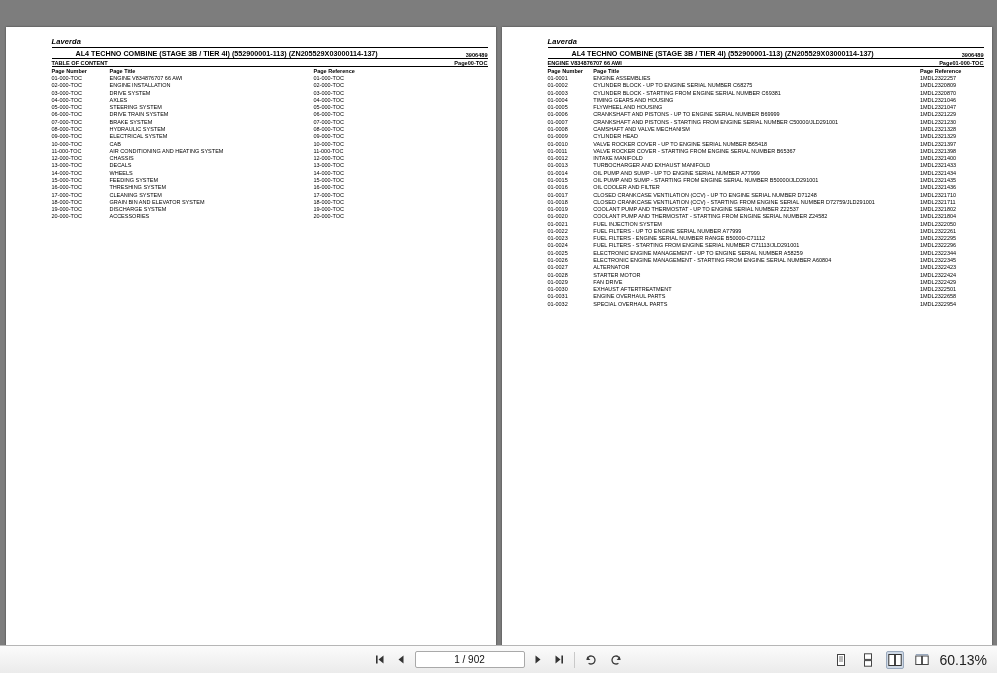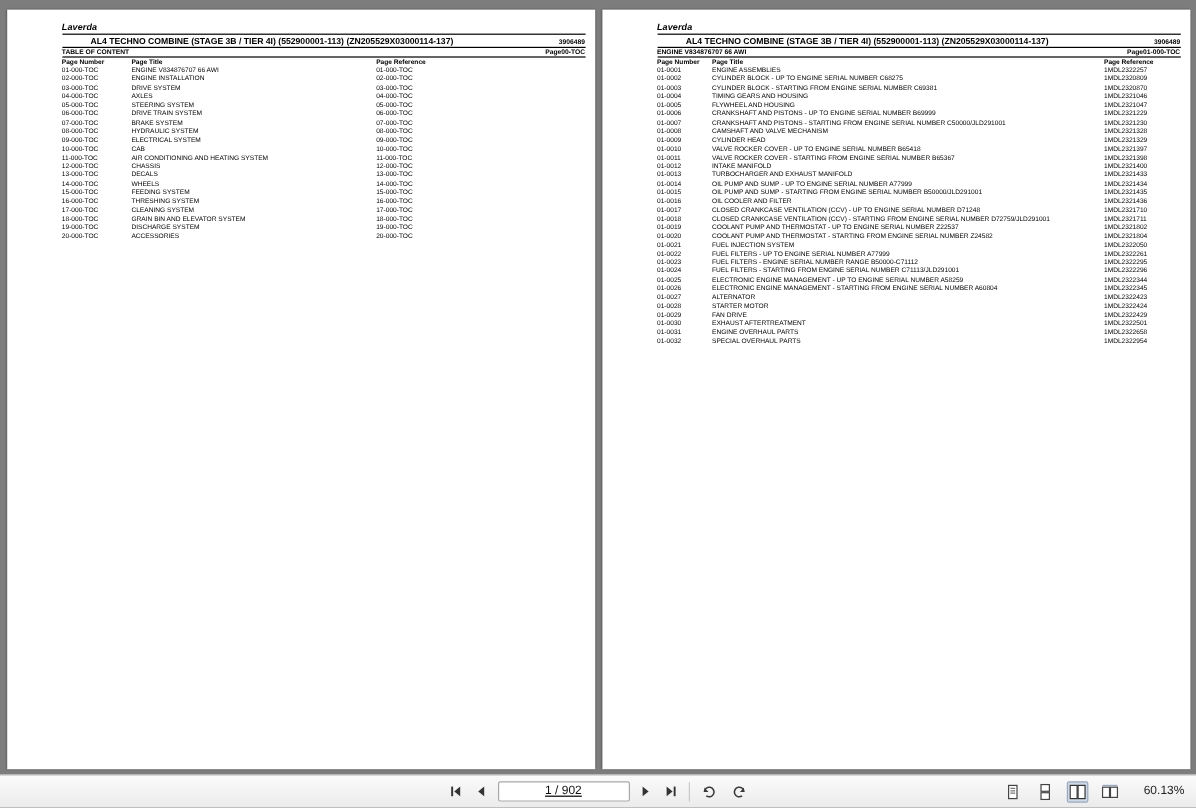--- a/index.html
+++ b/index.html
@@ -30,20 +30,21 @@
     justify-content: center;
     gap: 6px;
   }
   .page {
     width: 490px;
     height: 633px;
     background: #ffffff;
     box-shadow: 0 0 2px rgba(0,0,0,0.45);
     position: relative;
     overflow: hidden;
+    margin-top: 19px;
   }
   .page-inner {
     position: absolute;
     left: 8px;
     top: 10px;
     right: 8px;
   }
   .brand {
     font-size: 7.5px;
     font-weight: bold;
@@ -140,21 +141,20 @@
     align-items: center;
     box-sizing: border-box;
   }
   .tb-center {
     position: absolute;
     left: 50%;
     transform: translateX(-50%);
     display: flex;
     align-items: center;
     gap: 7px;
-    text-decoration: underline;
   }
   .tb-right {
     position: absolute;
     right: 10px;
     display: flex;
     align-items: center;
     gap: 9px;
   }
   .nav-btn {
     width: 14px;
@@ -186,21 +186,21 @@
     justify-content: center;
     cursor: pointer;
     border-radius: 2px;
   }
   .icon-btn.active {
     background: #cfd9e6;
     border: 1px solid #9aa9bd;
     box-sizing: border-box;
   }
   .zoom-label {
-    font-size: 10px;
+    font-size: 14px;
     color: #222;
     min-width: 44px;
     text-align: right;
   }
   .sep {
     width: 1px;
     height: 16px;
     background: #c9c9c9;
   }
 </style>

